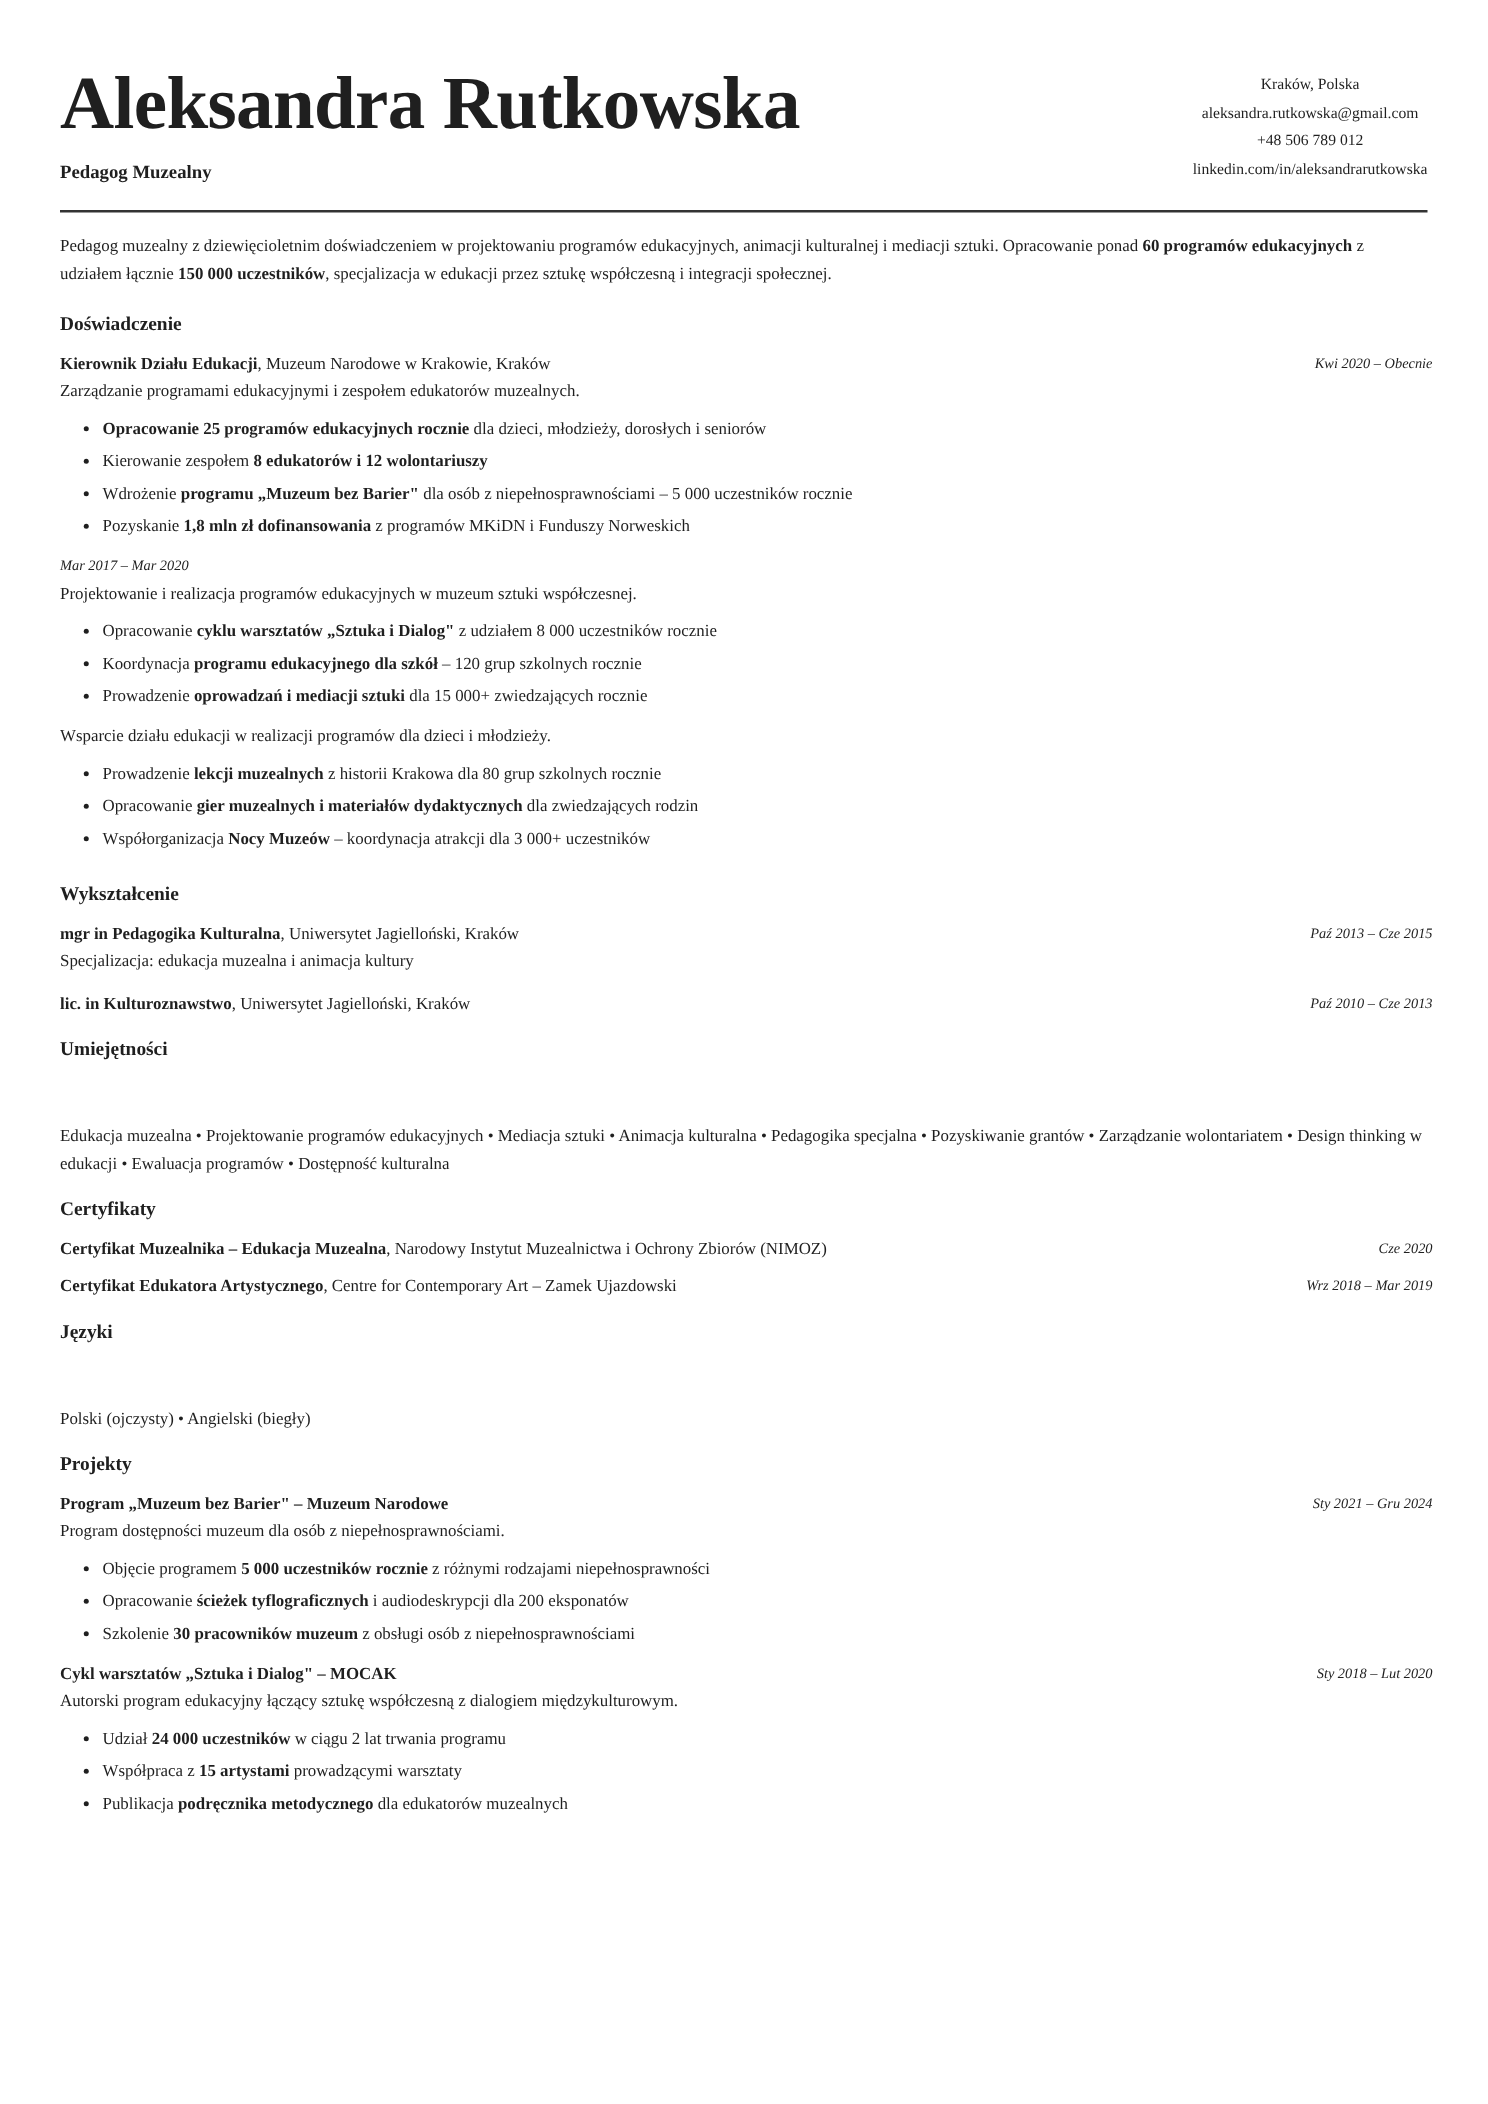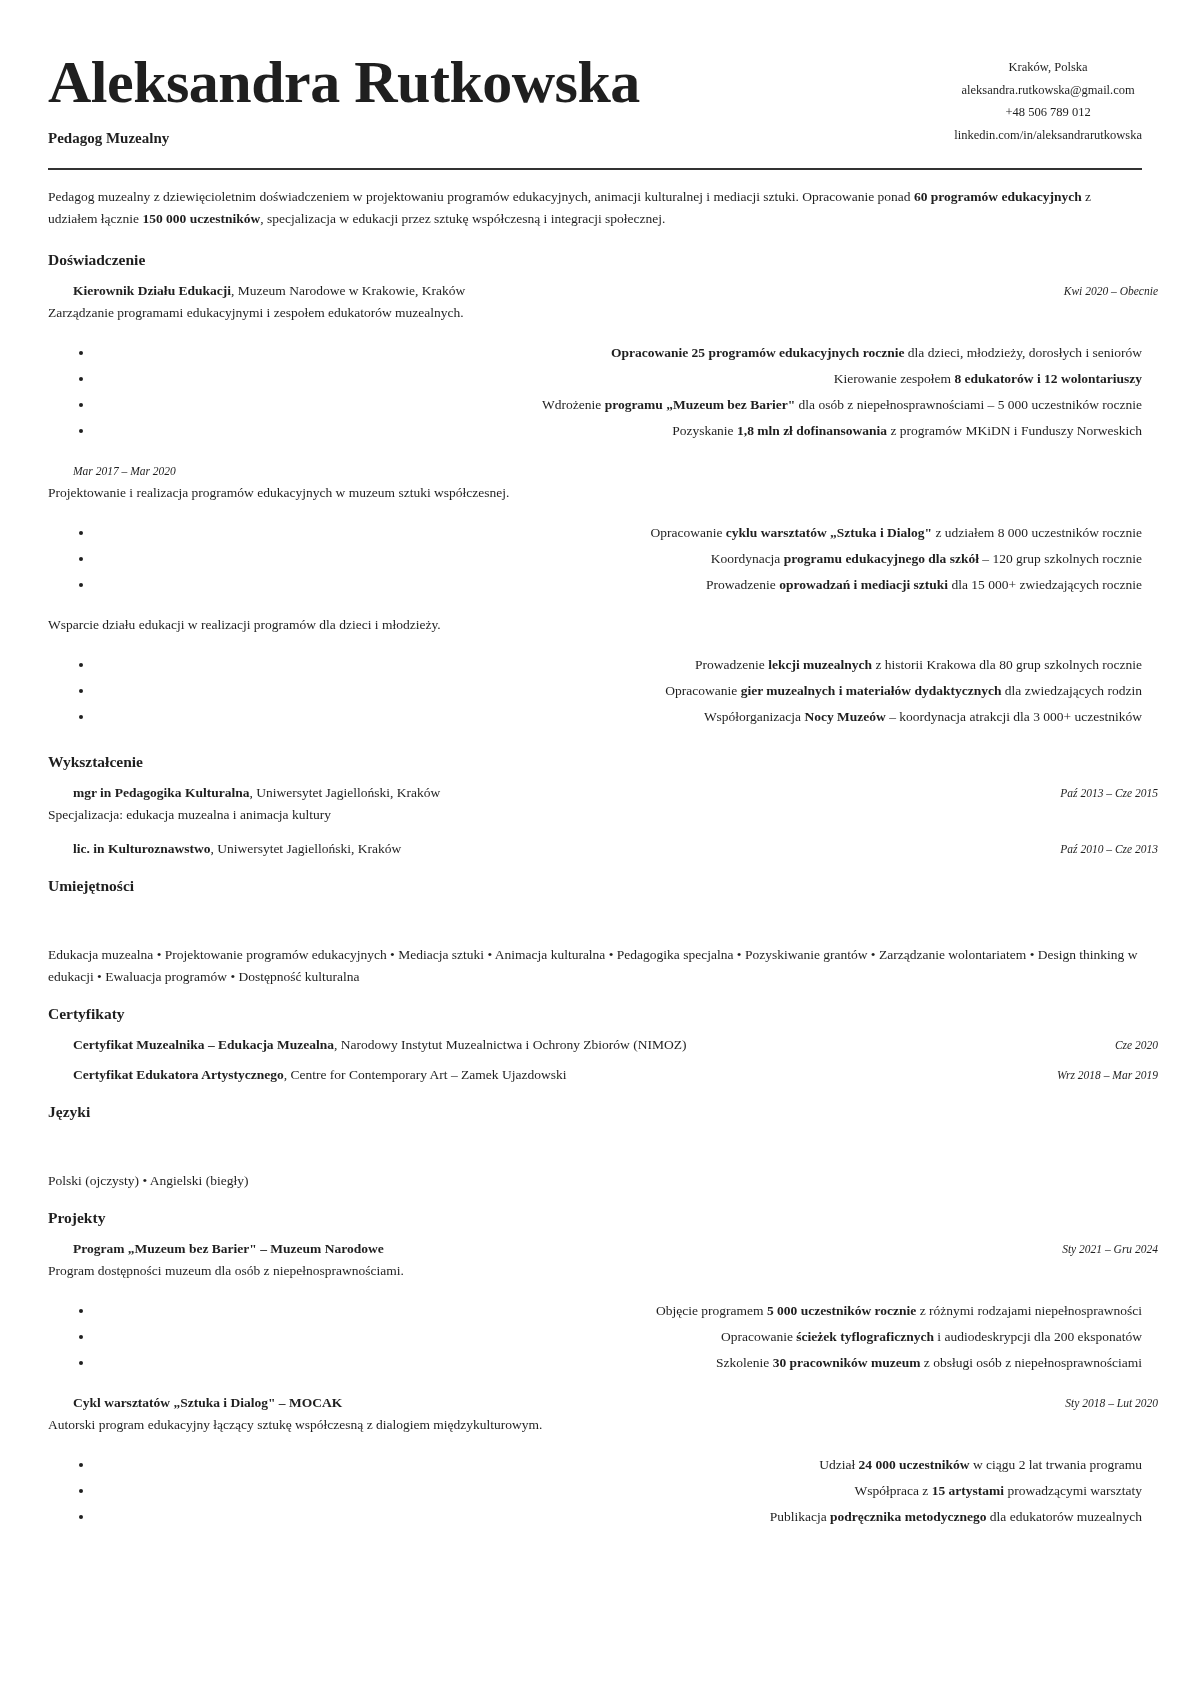--- a/index.html
+++ b/index.html
@@ -3,28 +3,28 @@
 <meta charset="utf-8">
 <style>
   html,body{margin:0;padding:0;background:#fff;}
   body{width:1190px;height:1683px;overflow:hidden;font-family:"Liberation Serif","DejaVu Serif",serif;color:#1f1f1f;}
   .header{position:relative;height:215px;}
   .name{position:absolute;left:48px;top:52px;font-size:60px;font-weight:bold;letter-spacing:-0.5px;margin:0;line-height:1;}
   .role{position:absolute;left:48px;top:130px;font-size:15px;font-weight:bold;}
   .contact{position:absolute;right:48px;top:56px;text-align:center;font-size:12.5px;line-height:22.5px;}
   .rule{position:absolute;left:48px;right:48px;top:168px;height:2px;background:#333;}
   .summary{position:absolute;left:48px;right:48px;top:186px;font-size:13.5px;line-height:22px;}
-  .content{position:absolute;left:48px;right:32px;top:250px;font-family:Liberation Serif, serif;}
+  .content{position:absolute;left:48px;right:44px;top:250px;font-family:Liberation Serif, serif;}
   h2{font-size:15.5px;font-weight:bold;margin:0 0 10px 0;line-height:20px;}
   .section{margin-bottom:16px;}
   .entry{margin-bottom:8px;}
-  .entry-head{display:flex;justify-content:space-between;align-items:flex-start;font-size:13.5px;line-height:22px;margin-left:25px;}
+  .entry-head{display:flex;justify-content:space-between;align-items:flex-start;font-size:13.5px;line-height:22px;}
   .entry-head .date{font-style:italic;font-size:11.5px;white-space:nowrap;}
   .desc{font-size:13.5px;line-height:22px;margin-bottom:6px;}
-  ul{margin:16px;padding:0 0 0 30px;text-align:right;}
+  ul{margin:4px;padding:0 0 0 30px;}
   li{font-size:13.5px;line-height:26px;list-style:disc;}
   b{font-weight:bold;}
   .line{font-size:13.5px;line-height:22px;margin-top:48px;}
 </style>
 </head>
 <body>
 
 <div class="header">
   <h1 class="name">Aleksandra Rutkowska</h1>
   <div class="role">Pedagog Muzealny</div>

